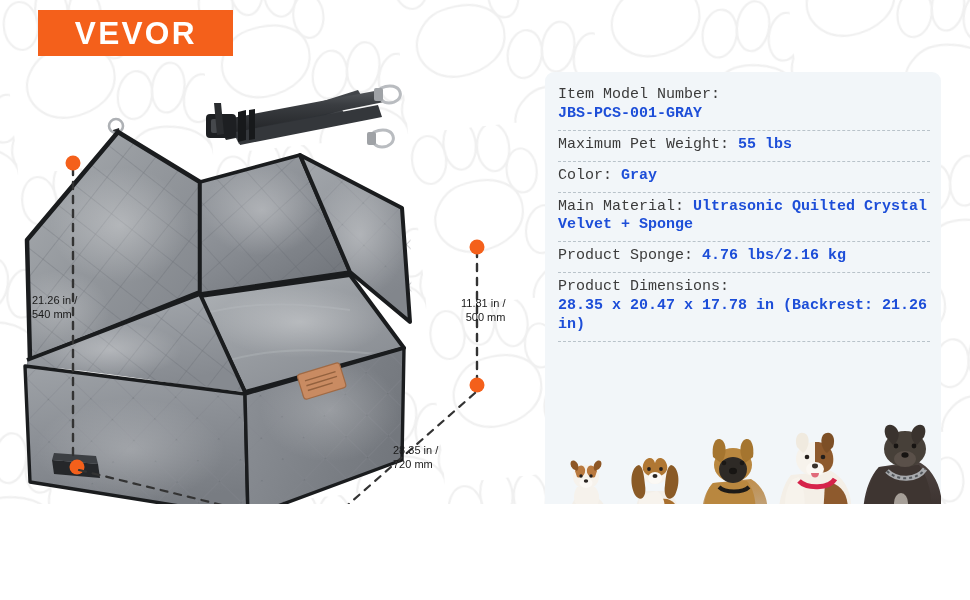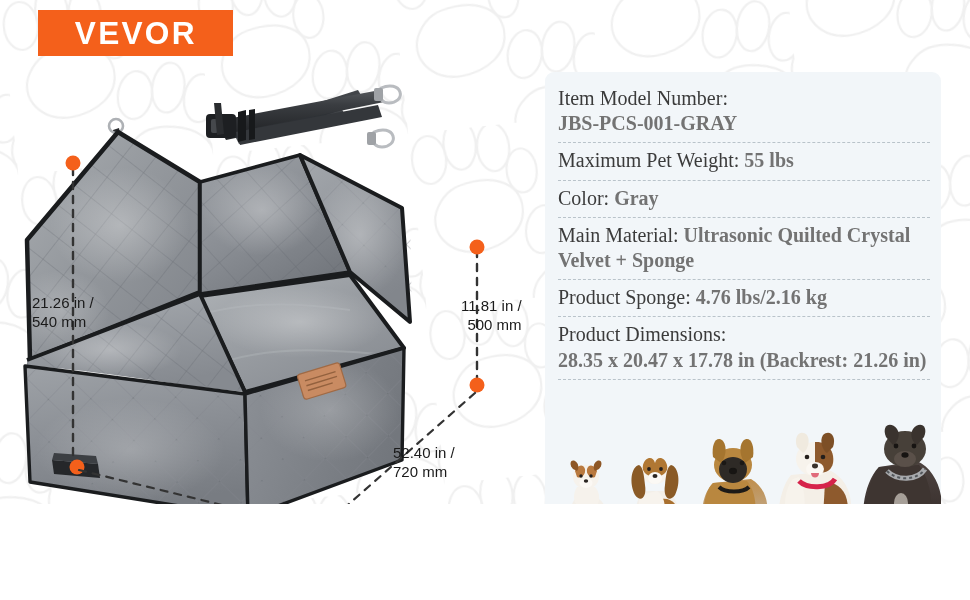--- a/index.html
+++ b/index.html
@@ -49,21 +49,21 @@
     left: 0; top: 60px;
     width: 545px; height: 540px;
     z-index: 2;
   }
   #product-svg { display: block; }
 
   
   .dim-label {
     position: absolute;
     z-index: 6;
-    font-size: 15px;
+    font-size: 11px;
     color: #1a1a1a;
     line-height: 1.28;
     font-family: "Liberation Sans", sans-serif;
     white-space: nowrap;
   }
   #dim-height  { left: 32px;  top: 293px; }
   #dim-depth   { left: 461px; top: 296px; text-align: right; }
   #dim-length  { left: 393px; top: 443px; }
   #dim-width   { left: 143px; top: 480px; }
 
@@ -78,28 +78,28 @@
     overflow: hidden;
   }
   #spec-list {
     position: absolute;
     left: 13px; top: 12px;
     width: 372px;
   }
   .spec-row {
     padding: 5px 0 6px 0;
     border-bottom: 1px dashed #b9c3ca;
-    font-size: 20px;
+    font-size: 15px;
     line-height: 1.26;
     color: #3b3b3b;
-    font-family: Liberation Serif, serif;
+    font-family: Liberation Mono, monospace;
   }
   .spec-row:first-child { padding-top: 2px; }
   .spec-label { color: #3b3b3b; font-weight: normal; }
-  .spec-value { color: #737373; font-weight: bold; }
+  .spec-value { color: #1d4ed8; font-weight: bold; }
   .spec-row.stacked .spec-value { display: block; }
 
   
   #dogs-strip {
     position: absolute;
     left: 553px; top: 421px;
     width: 388px; height: 128px;
     z-index: 5;
   }
   #dogs-svg { display: block; }
@@ -344,21 +344,21 @@
 
   <div class="dim-label" id="dim-height">
     <span>21.26 in /</span><br>
     <span>540 mm</span>
   </div>
   <div class="dim-label" id="dim-depth">
     <span>11.81 in /</span><br>
     <span>500 mm</span>
   </div>
   <div class="dim-label" id="dim-length">
-    <span>52.40 in /</span><br>
+    <span>28.35 in /</span><br>
     <span>720 mm</span>
   </div>
 
   <div id="spec-panel">
     <div id="spec-list">
 
       <div class="spec-row stacked">
         <span class="spec-label">Item Model Number:</span>
         <span class="spec-value">JBS-PCS-001-GRAY</span>
       </div>

